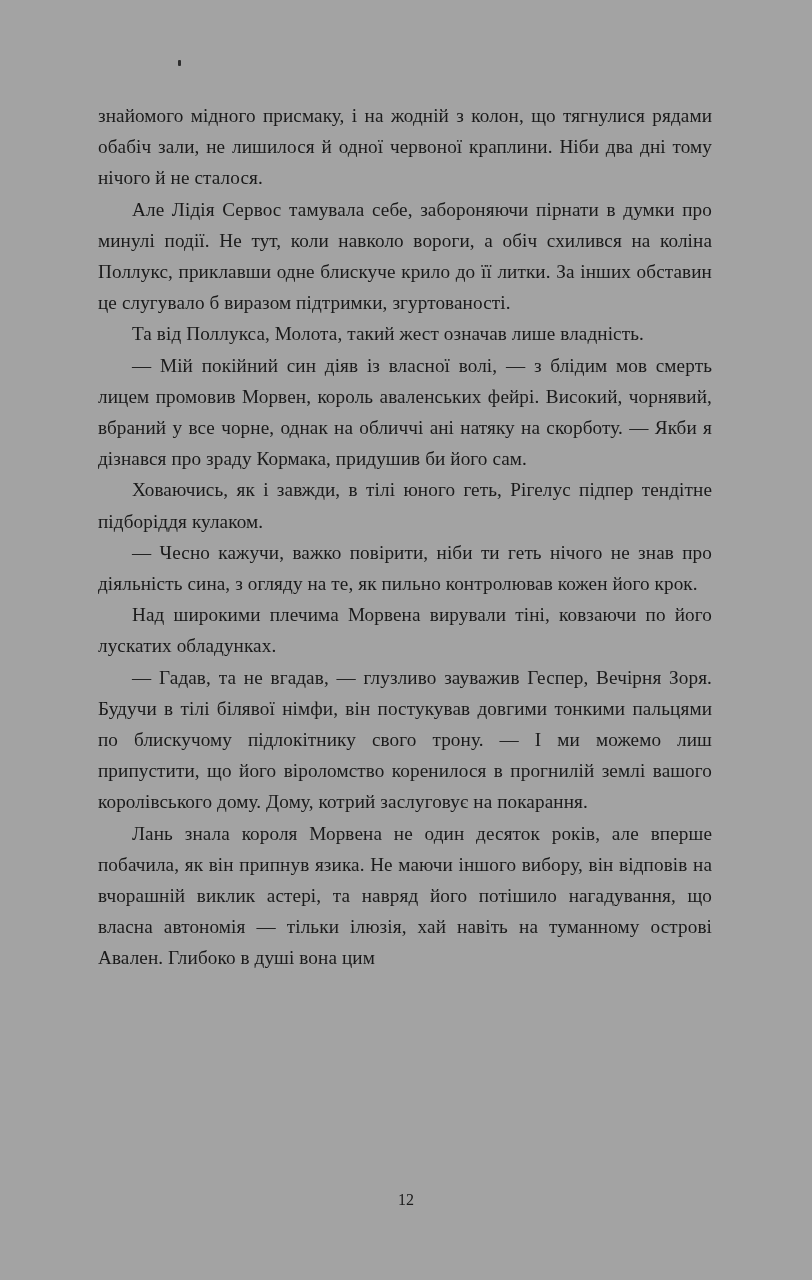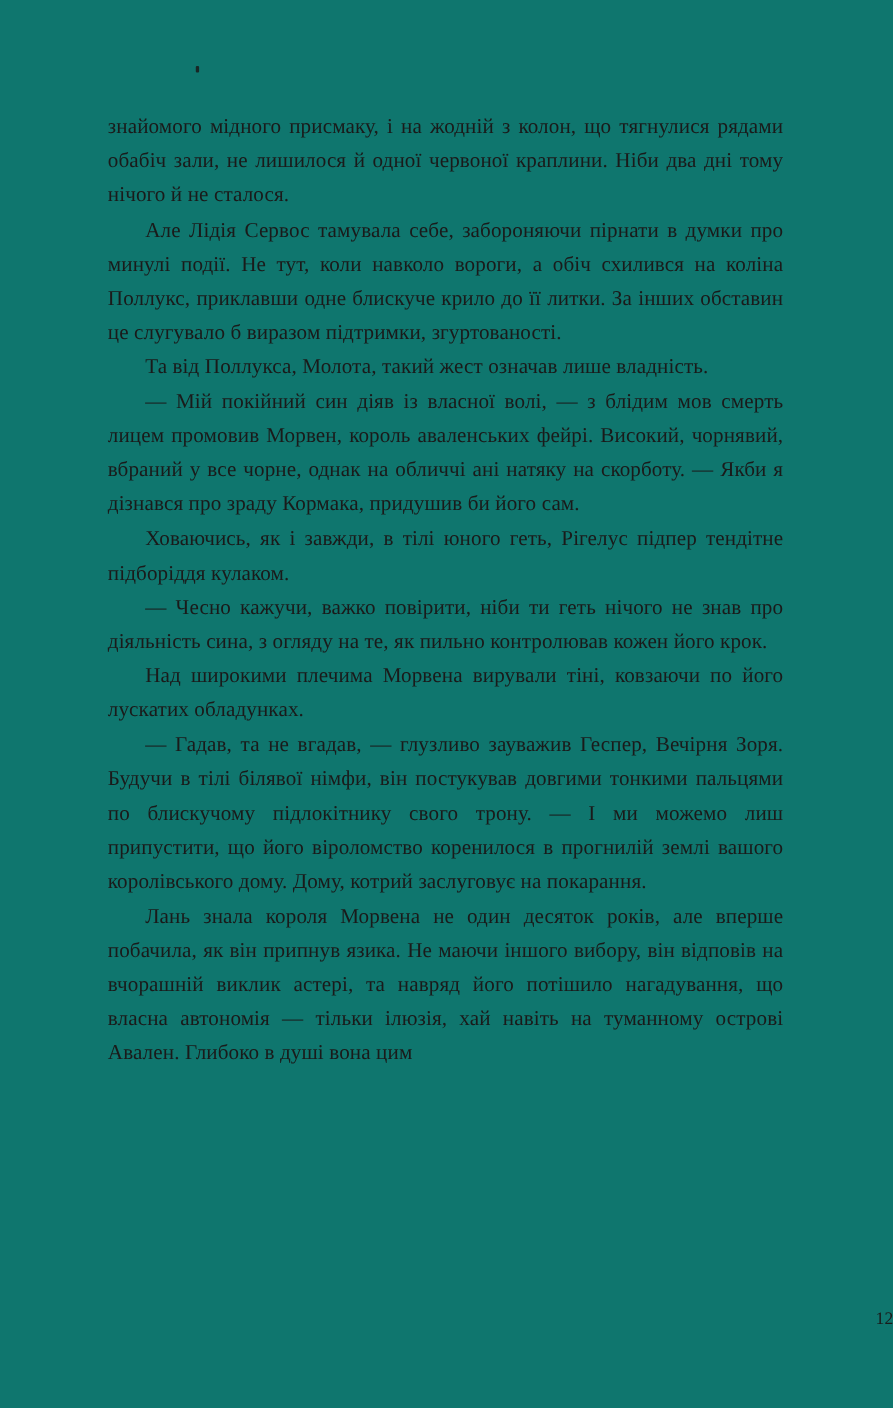--- a/index.html
+++ b/index.html
@@ -12,21 +12,21 @@
     height: 1280px;
     overflow: hidden;
     font-family: "Liberation Serif", "DejaVu Serif", serif;
     color: #1a1a1a;
   }
   .page {
     position: relative;
     width: 812px;
     height: 1280px;
     box-sizing: border-box;
-    background: #0f766e;
+    background: #a3a3a3;
   }
   .text-column {
     position: absolute;
     left: 98px;
     top: 100px;
     width: 614px;
   }
   .para {
     margin: 0;
     font-size: 19.2px;
@@ -37,21 +37,21 @@
     hyphens: manual;
   }
   .para.indent {
     text-indent: 34px;
   }
   .page-number {
     position: absolute;
     left: 0;
     right: 0;
     top: 1190px;
-    text-align: right;
+    text-align: center;
     font-size: 16px;
     line-height: 20px;
     color: #1a1a1a;
   }
   .top-mark {
     position: absolute;
     left: 178px;
     top: 60px;
     width: 3px;
     height: 6px;

